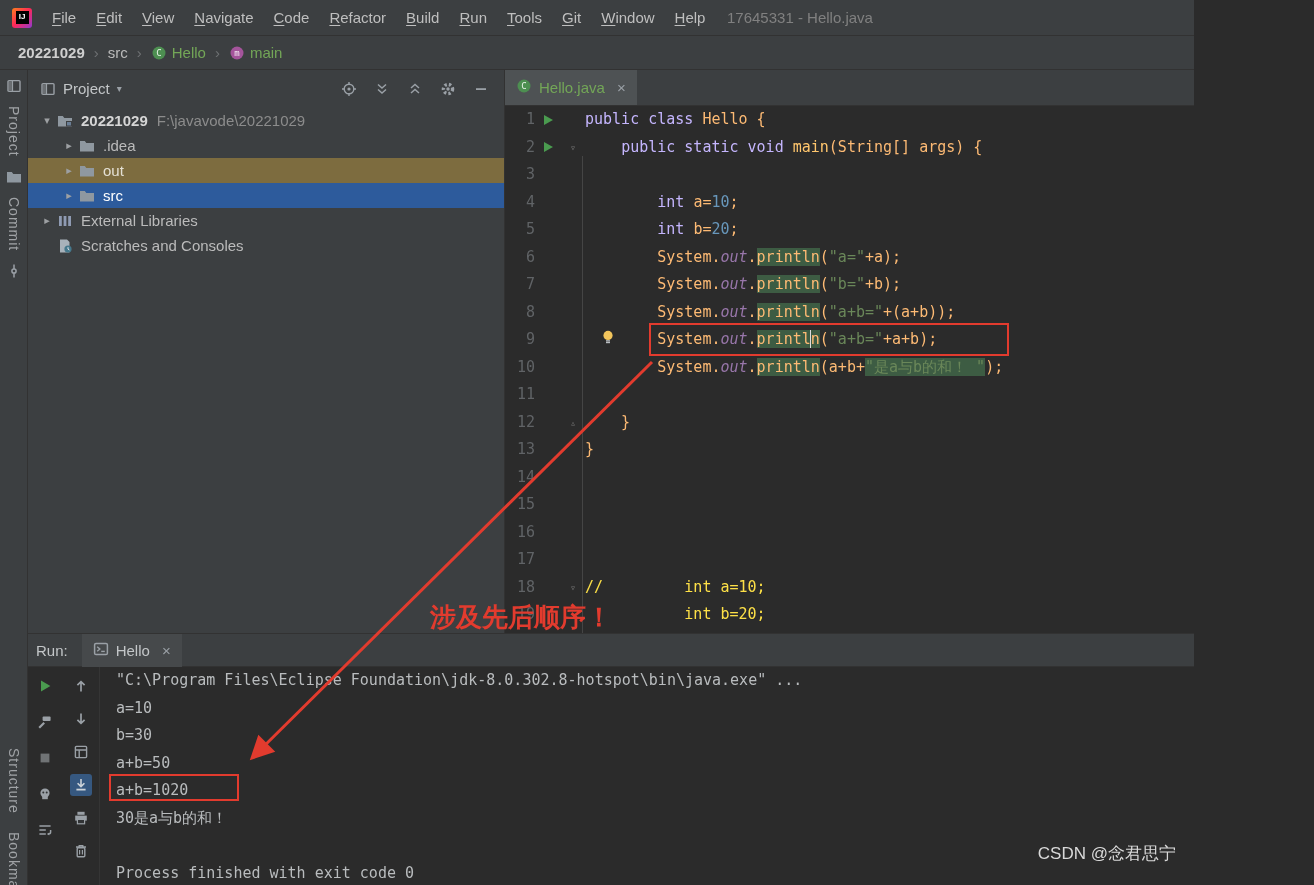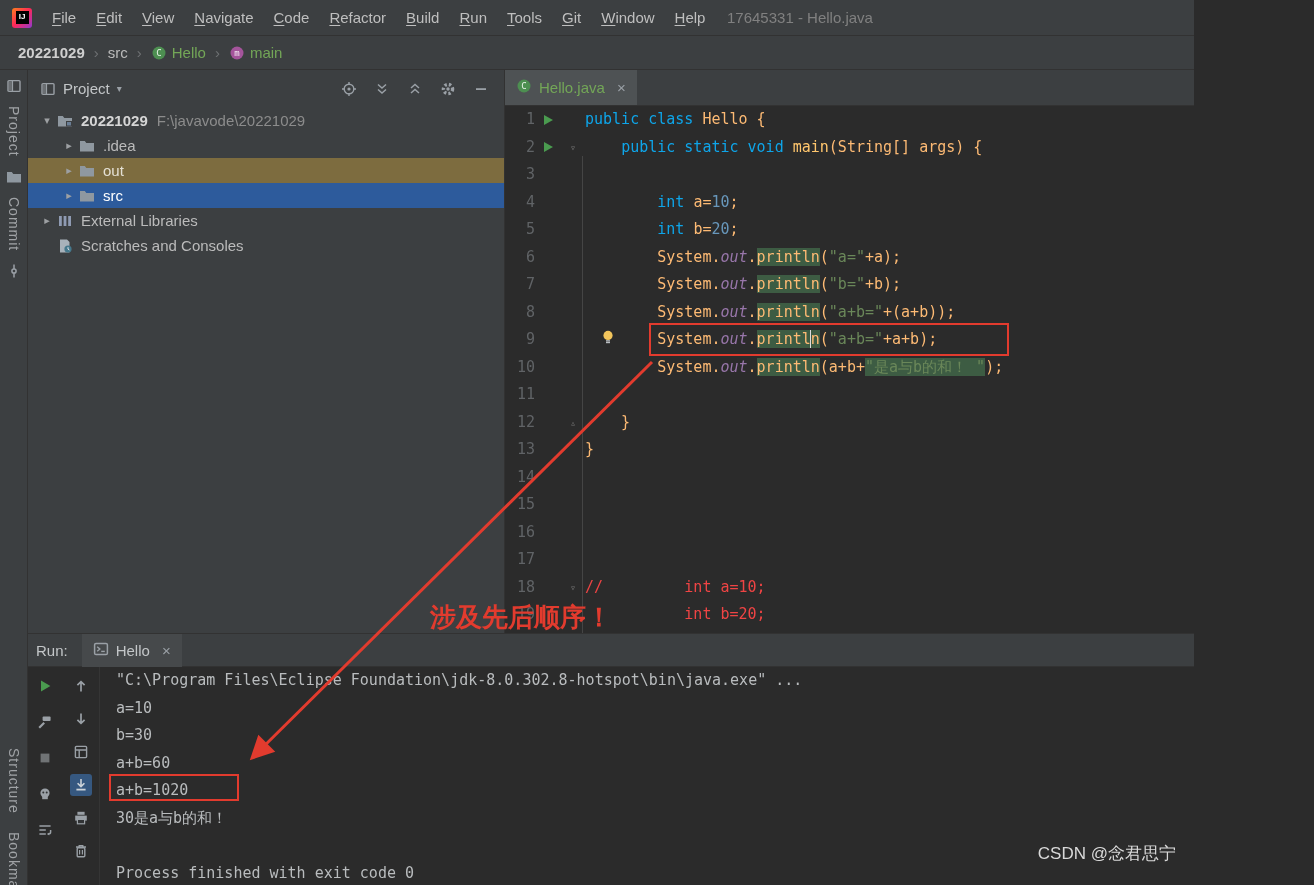--- a/index.html
+++ b/index.html
@@ -59,22 +59,22 @@
   .etab .icn{width:16px;height:16px;}
   .tclose{color:#9aa0a6;margin-left:5px;font-size:15px;cursor:pointer;}
   .code{position:relative;height:527px;overflow:hidden;font-family:"DejaVu Sans Mono",monospace;font-size:15px;line-height:27.5px;}
   .gutterline{position:absolute;left:77px;top:50px;height:480px;border-left:1px solid #454545;}
   .cl{display:flex;height:27.5px;align-items:center;white-space:pre;}
   .ln{flex:0 0 30px;width:30px;text-align:right;color:#606366;}
   .gi{flex:0 0 26px;display:flex;align-items:center;justify-content:center;}
   .gf{flex:0 0 24px;text-align:center;color:#717171;font-size:10px;}
   .ct{color:#a9b7c6;}
   .ct span{white-space:pre;}
-  .k{color:#0ea5e9;} .p{color:#fdba74;} .s{color:#6a8759;} .n{color:#6897bb;}
-  .c{color:#ef4444;} .f{color:#9876aa;font-style:italic;} .m{color:#ffc66d;}
+  .k{color:#c4b5fd;} .p{color:#fdba74;} .s{color:#6a8759;} .n{color:#6897bb;}
+  .c{color:#fde047;} .f{color:#9876aa;font-style:italic;} .m{color:#ffc66d;}
   .hl{background:#3d5c43;}
   .caret{display:inline-block;border-left:2px solid #dcdcdc;height:18px;margin:0 -1px;vertical-align:-4px;}
   .tri{width:0;height:0;border-left:9px solid #4a9b4f;border-top:5.5px solid transparent;border-bottom:5.5px solid transparent;}
   .bulb{position:absolute;left:95px;top:223px;width:16px;height:16px;}
 
   
   .runpanel{position:absolute;top:633px;left:28px;width:1286px;height:252px;background:#2b2b2b;border-top:1px solid #323232;z-index:3;}
   .runhead{height:33px;background:#3c3f41;border-bottom:1px solid #323232;display:flex;align-items:center;padding-left:8px;gap:14px;font-size:15px;}
   .runlabel{color:#c3c6c8;}
   .runtab{height:33px;display:flex;align-items:center;gap:7px;padding:0 11px;background:#46494b;color:#c3c6c8;}
@@ -452,21 +452,21 @@
                 <rect x="4.2" y="4.8" width="7.6" height="9" rx="1" fill="none" stroke="#9aa0a6" stroke-width="1.4"></rect>
                 <path d="M6.6 7v4.6M9.4 7v4.6" stroke="#9aa0a6" stroke-width="1.2"></path>
               </svg>
             </span>
           </span>
         </div>
       <div class="consoleout" id="console">
           <div class="cline">"C:\Program Files\Eclipse Foundation\jdk-8.0.302.8-hotspot\bin\java.exe" ...</div>
           <div class="cline">a=10</div>
           <div class="cline">b=30</div>
-          <div class="cline">a+b=60</div>
+          <div class="cline">a+b=50</div>
           <div class="cline">a+b=1020</div>
           <div class="cline">30是a与b的和！</div>
           <div class="cline"></div>
           <div class="cline">Process finished with exit code 0</div>
         </div>
     </div>
   </div>
 
   <div class="redbox redbox1"></div>
   <div class="redbox redbox2"></div>

